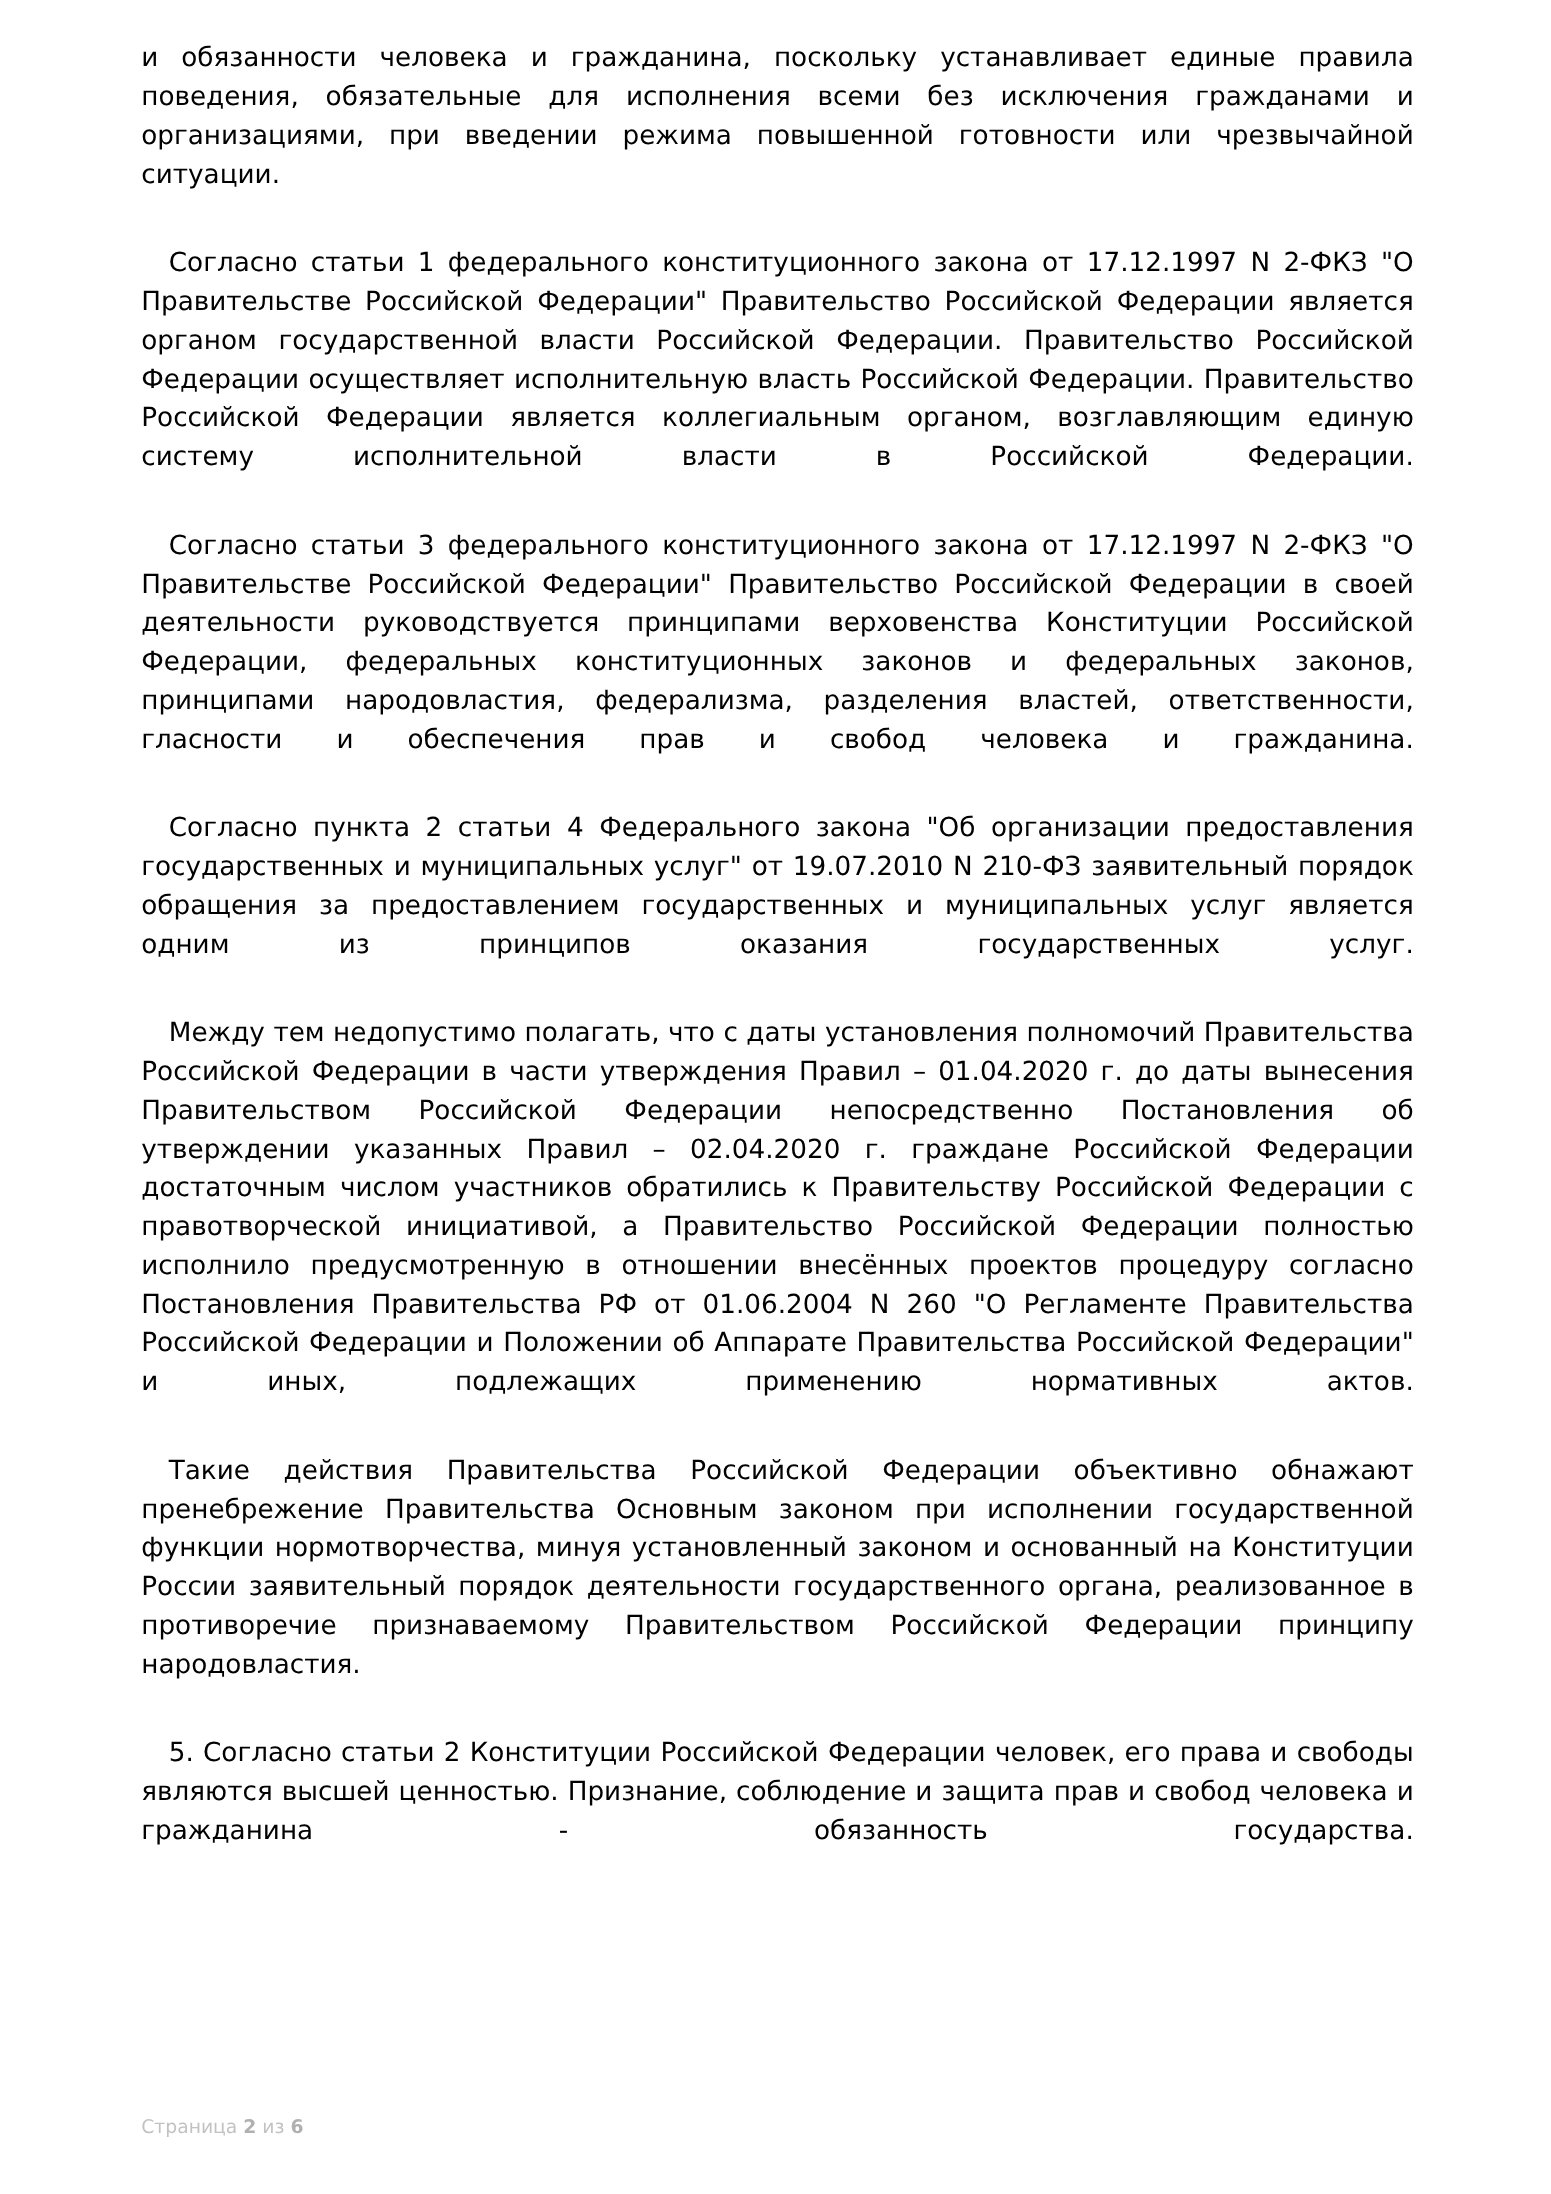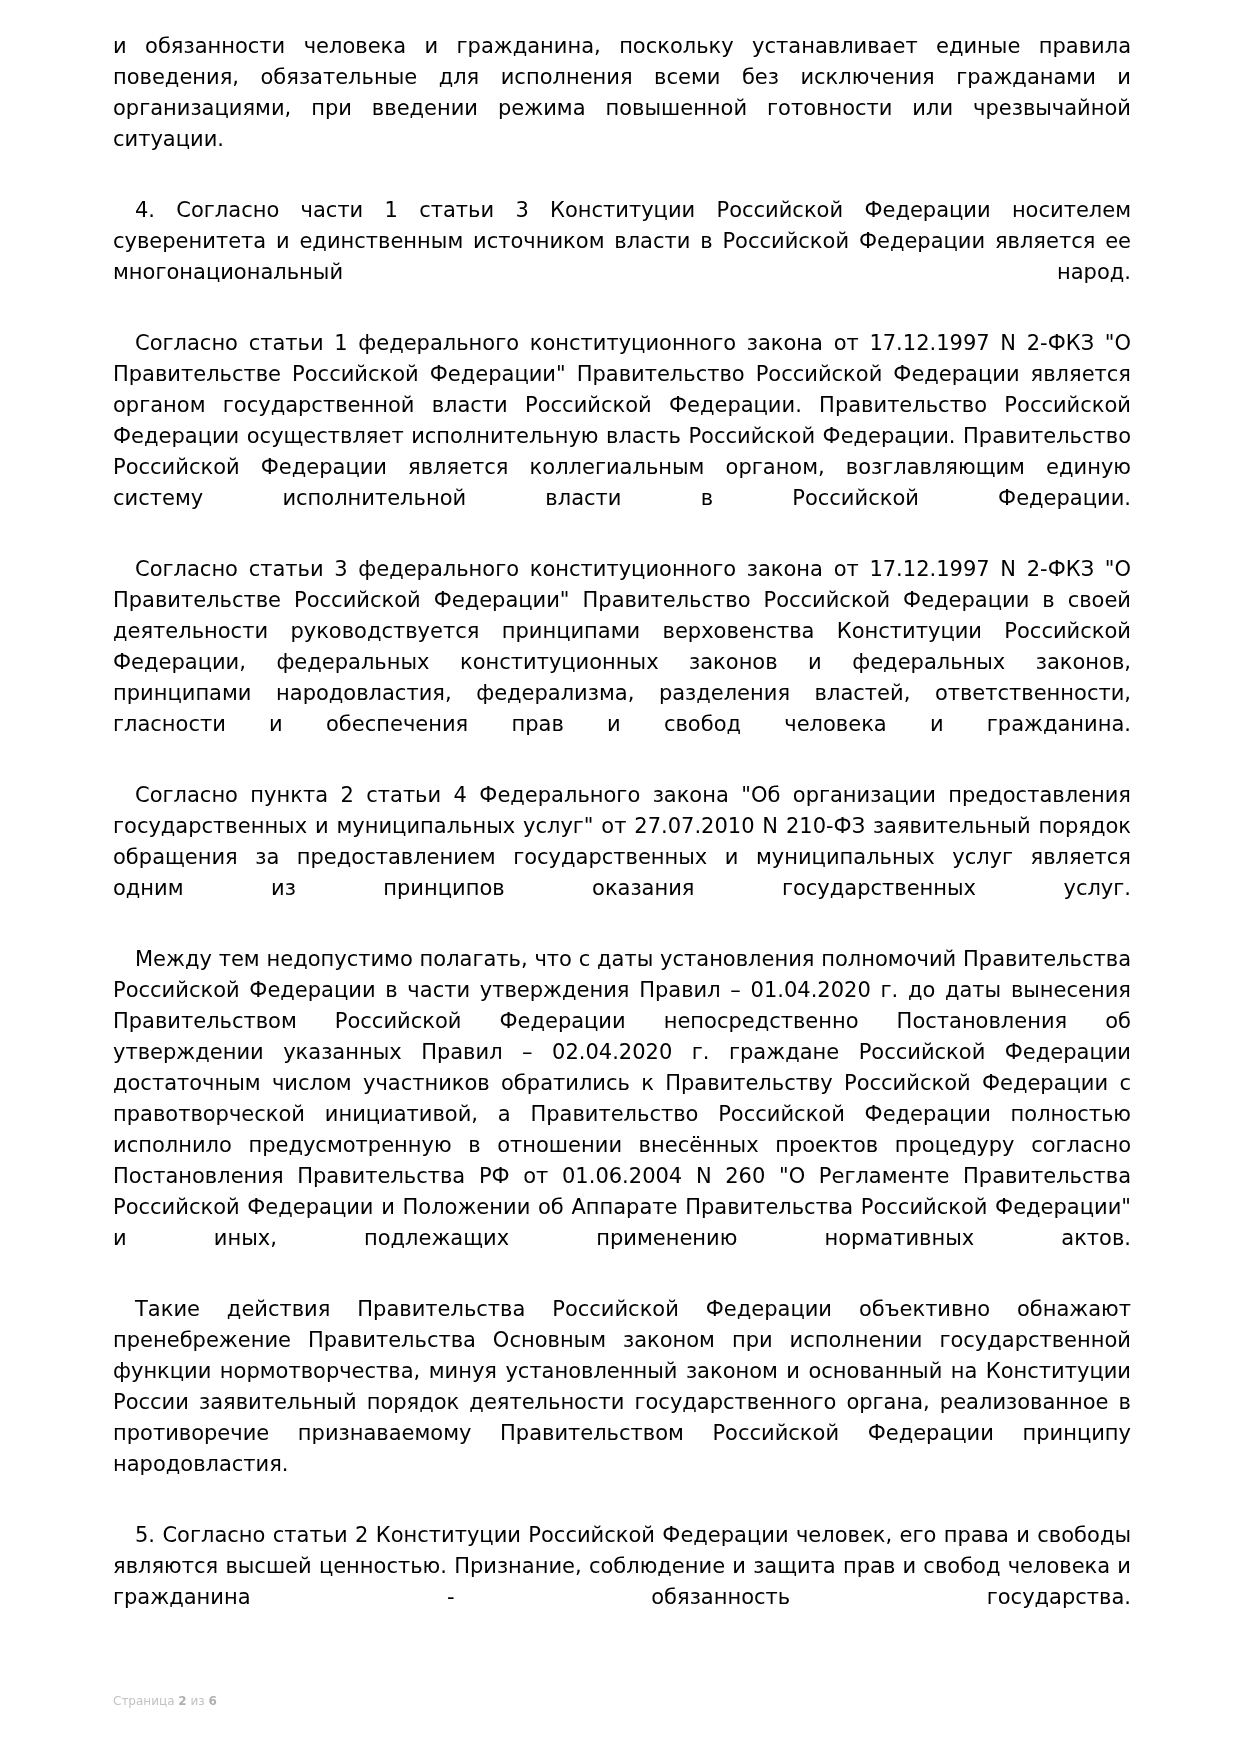--- a/index.html
+++ b/index.html
@@ -44,21 +44,21 @@
   
   .para::after {
     content: "";
     display: inline-block;
     width: 100%;
   }
   .footer {
     position: absolute;
     left: 113px;
     top: 1690px;
-    font-size: 12px;
+    font-size: 15px;
     line-height: 22px;
     color: #c2c2c2;
     white-space: nowrap;
   }
   .footer b {
     color: #b0b0b0;
     font-weight: bold;
   }
   .footer .sep {
     color: #c8c8c8;
@@ -66,24 +66,23 @@
   }
 </style>
 </head>
 <body>
 
 <div class="page">
 
   <div class="content">
 
   <p class="para no-indent">и обязанности человека и гражданина, поскольку устанавливает единые правила поведения, обязательные для исполнения всеми без исключения гражданами и организациями, при введении режима повышенной готовности или чрезвычайной ситуации.</p>
-      <p class="para">4. Согласно части 1 статьи 3 Конституции Российской Федерации носителем суверенитета и единственным источником власти в Российской Федерации является ее многонациональный народ.</p>
       <p class="para">Согласно статьи 1 федерального конституционного закона от 17.12.1997 N 2-ФКЗ "О Правительстве Российской Федерации" Правительство Российской Федерации является органом государственной власти Российской Федерации. Правительство Российской Федерации осуществляет исполнительную власть Российской Федерации. Правительство Российской Федерации является коллегиальным органом, возглавляющим единую систему исполнительной власти в Российской Федерации.</p>
       <p class="para">Согласно статьи 3 федерального конституционного закона от 17.12.1997 N 2-ФКЗ "О Правительстве Российской Федерации" Правительство Российской Федерации в своей деятельности руководствуется принципами верховенства Конституции Российской Федерации, федеральных конституционных законов и федеральных законов, принципами народовластия, федерализма, разделения властей, ответственности, гласности и обеспечения прав и свобод человека и гражданина.</p>
-      <p class="para">Согласно пункта 2 статьи 4 Федерального закона "Об организации предоставления государственных и муниципальных услуг" от 27.07.2010 N 210-ФЗ заявительный порядок обращения за предоставлением государственных и муниципальных услуг является одним из принципов оказания государственных услуг.</p>
+      <p class="para">Согласно пункта 2 статьи 4 Федерального закона "Об организации предоставления государственных и муниципальных услуг" от 19.07.2010 N 210-ФЗ заявительный порядок обращения за предоставлением государственных и муниципальных услуг является одним из принципов оказания государственных услуг.</p>
       <p class="para">Между тем недопустимо полагать, что с даты установления полномочий Правительства Российской Федерации в части утверждения Правил – 01.04.2020 г. до даты вынесения Правительством Российской Федерации непосредственно Постановления об утверждении указанных Правил – 02.04.2020 г. граждане Российской Федерации достаточным числом участников обратились к Правительству Российской Федерации с правотворческой инициативой, а Правительство Российской Федерации полностью исполнило предусмотренную в отношении внесённых проектов процедуру согласно Постановления Правительства РФ от 01.06.2004 N 260 "О Регламенте Правительства Российской Федерации и Положении об Аппарате Правительства Российской Федерации" и иных, подлежащих применению нормативных актов.</p>
       <p class="para">Такие действия Правительства Российской Федерации объективно обнажают пренебрежение Правительства Основным законом при исполнении государственной функции нормотворчества, минуя установленный законом и основанный на Конституции России заявительный порядок деятельности государственного органа, реализованное в противоречие признаваемому Правительством Российской Федерации принципу народовластия.</p>
       <p class="para">5. Согласно статьи 2 Конституции Российской Федерации человек, его права и свободы являются высшей ценностью. Признание, соблюдение и защита прав и свобод человека и гражданина - обязанность государства.</p>
     </div>
 
   <div class="footer">
     <span>Страница</span><span class="sep">&nbsp;</span><b>2</b><span class="sep">&nbsp;</span><span>из</span><span class="sep">&nbsp;</span><b>6</b>
   </div>
 
 </div>

